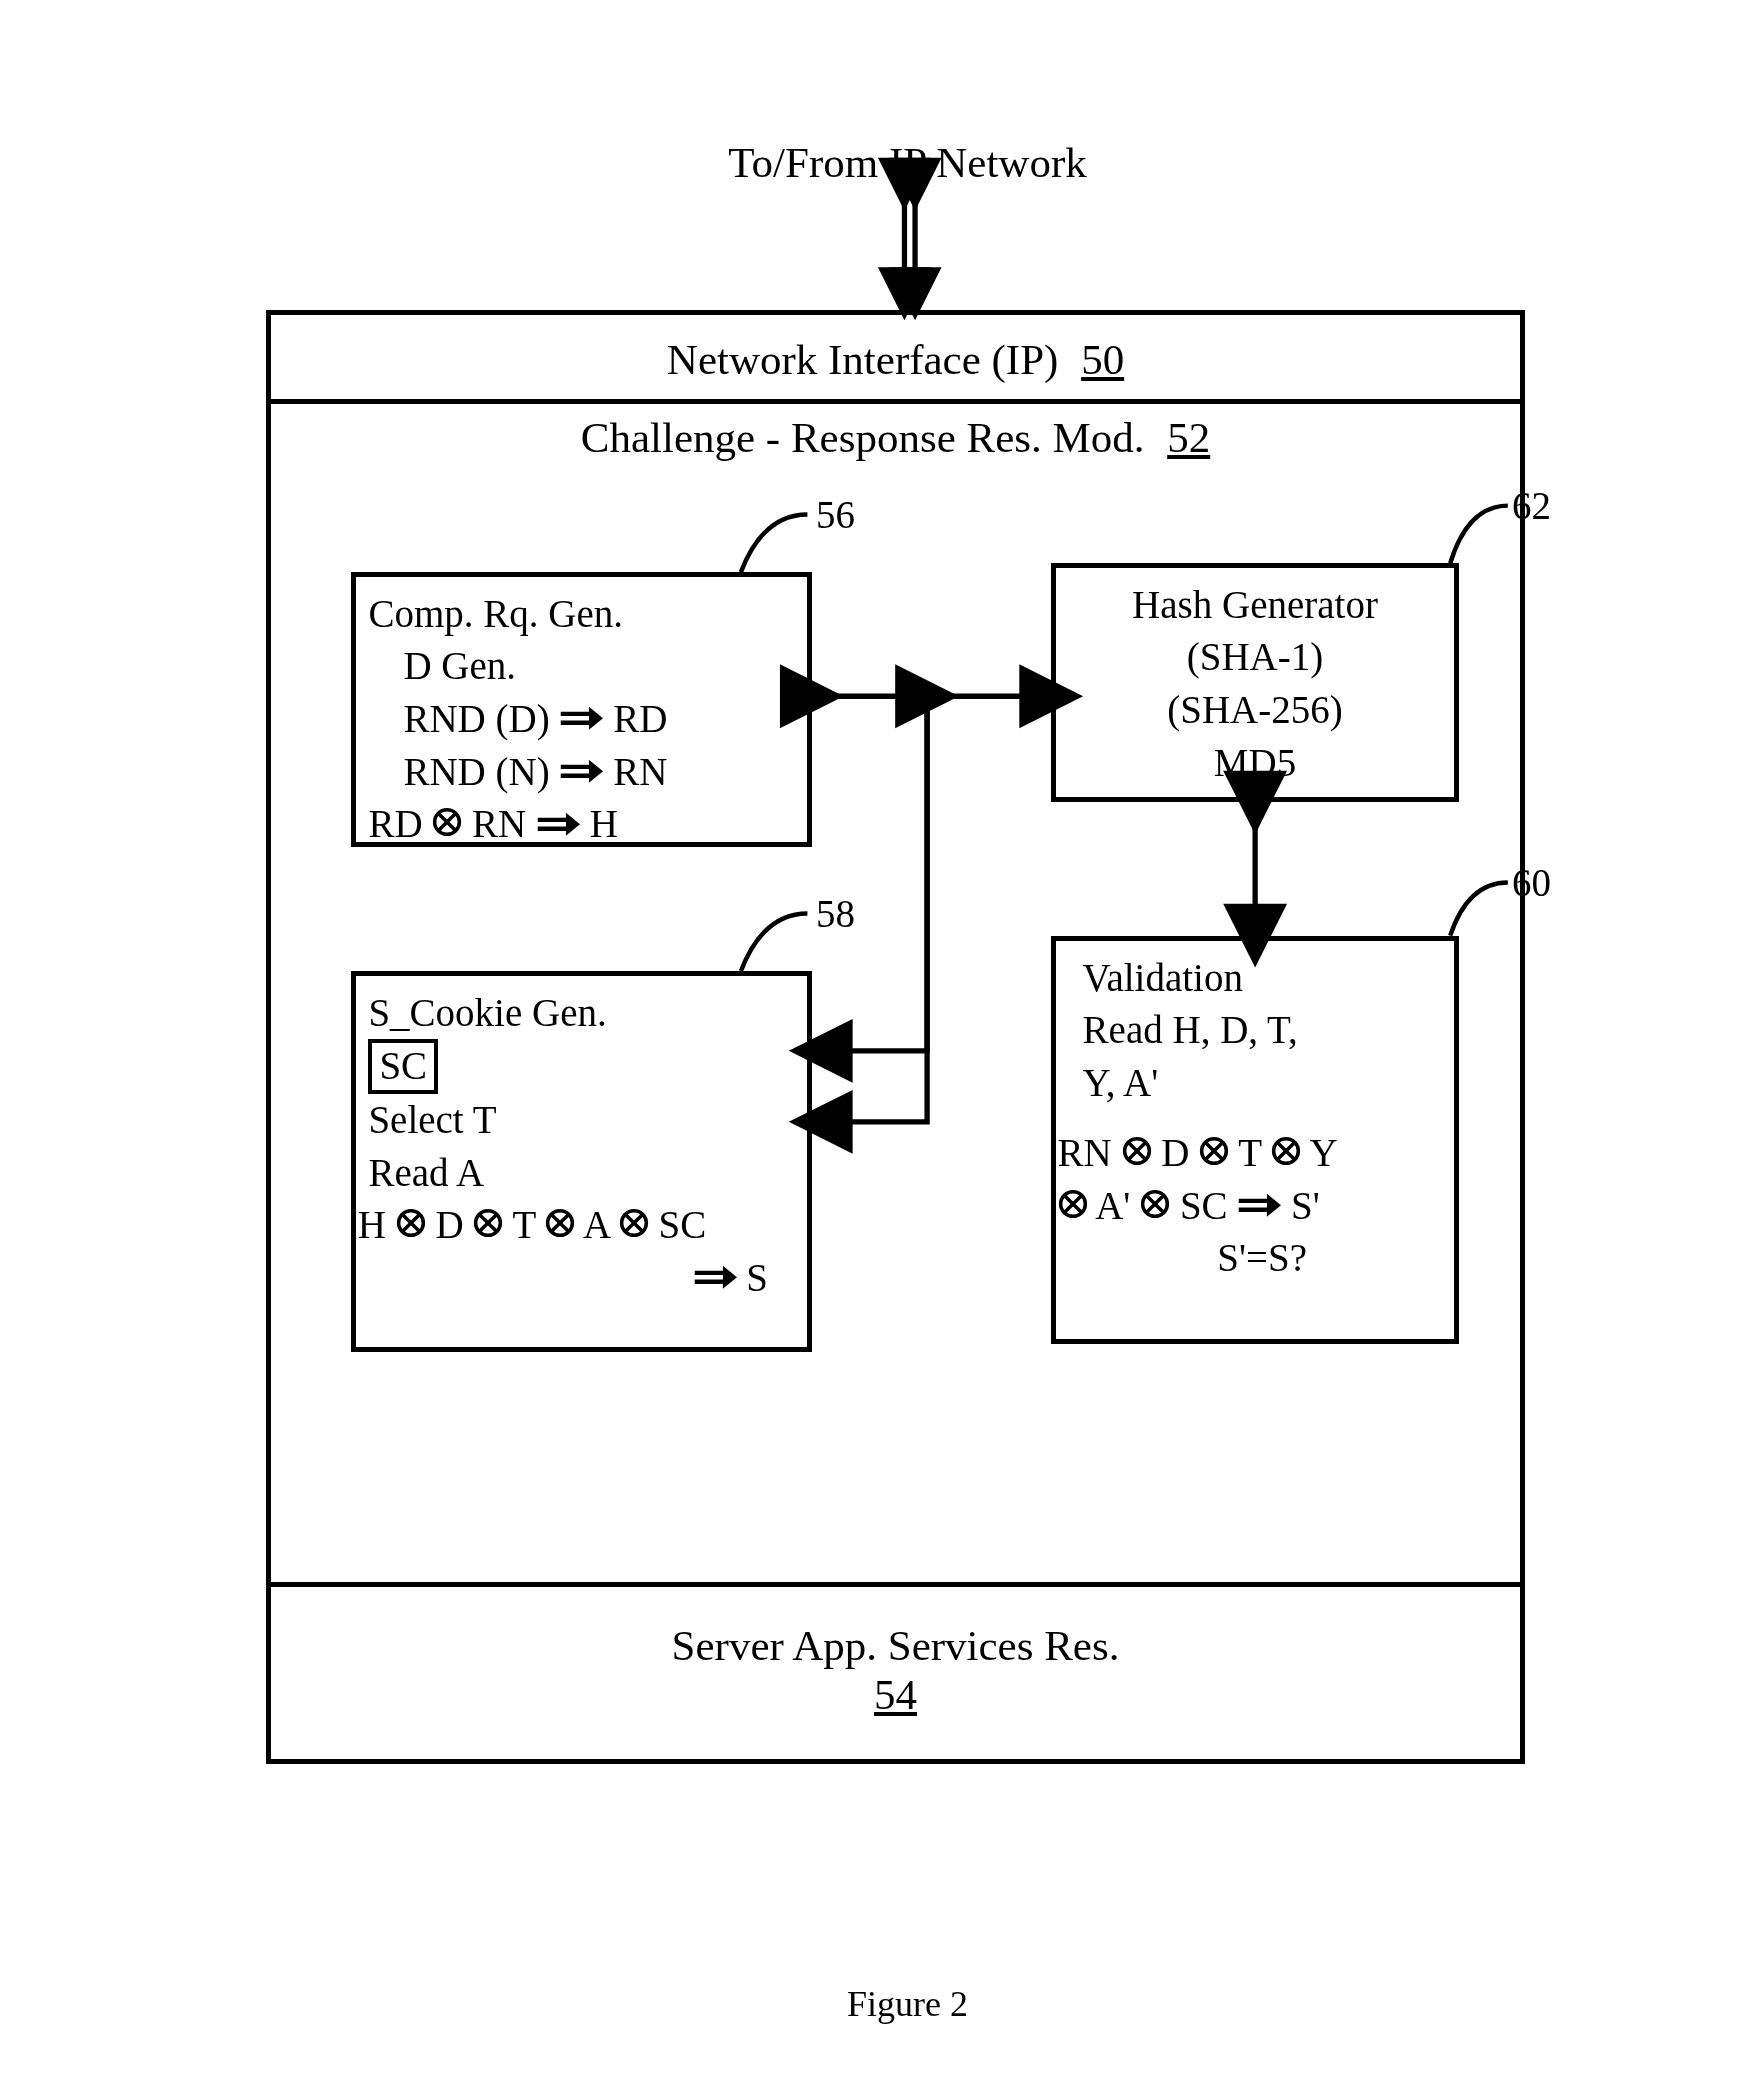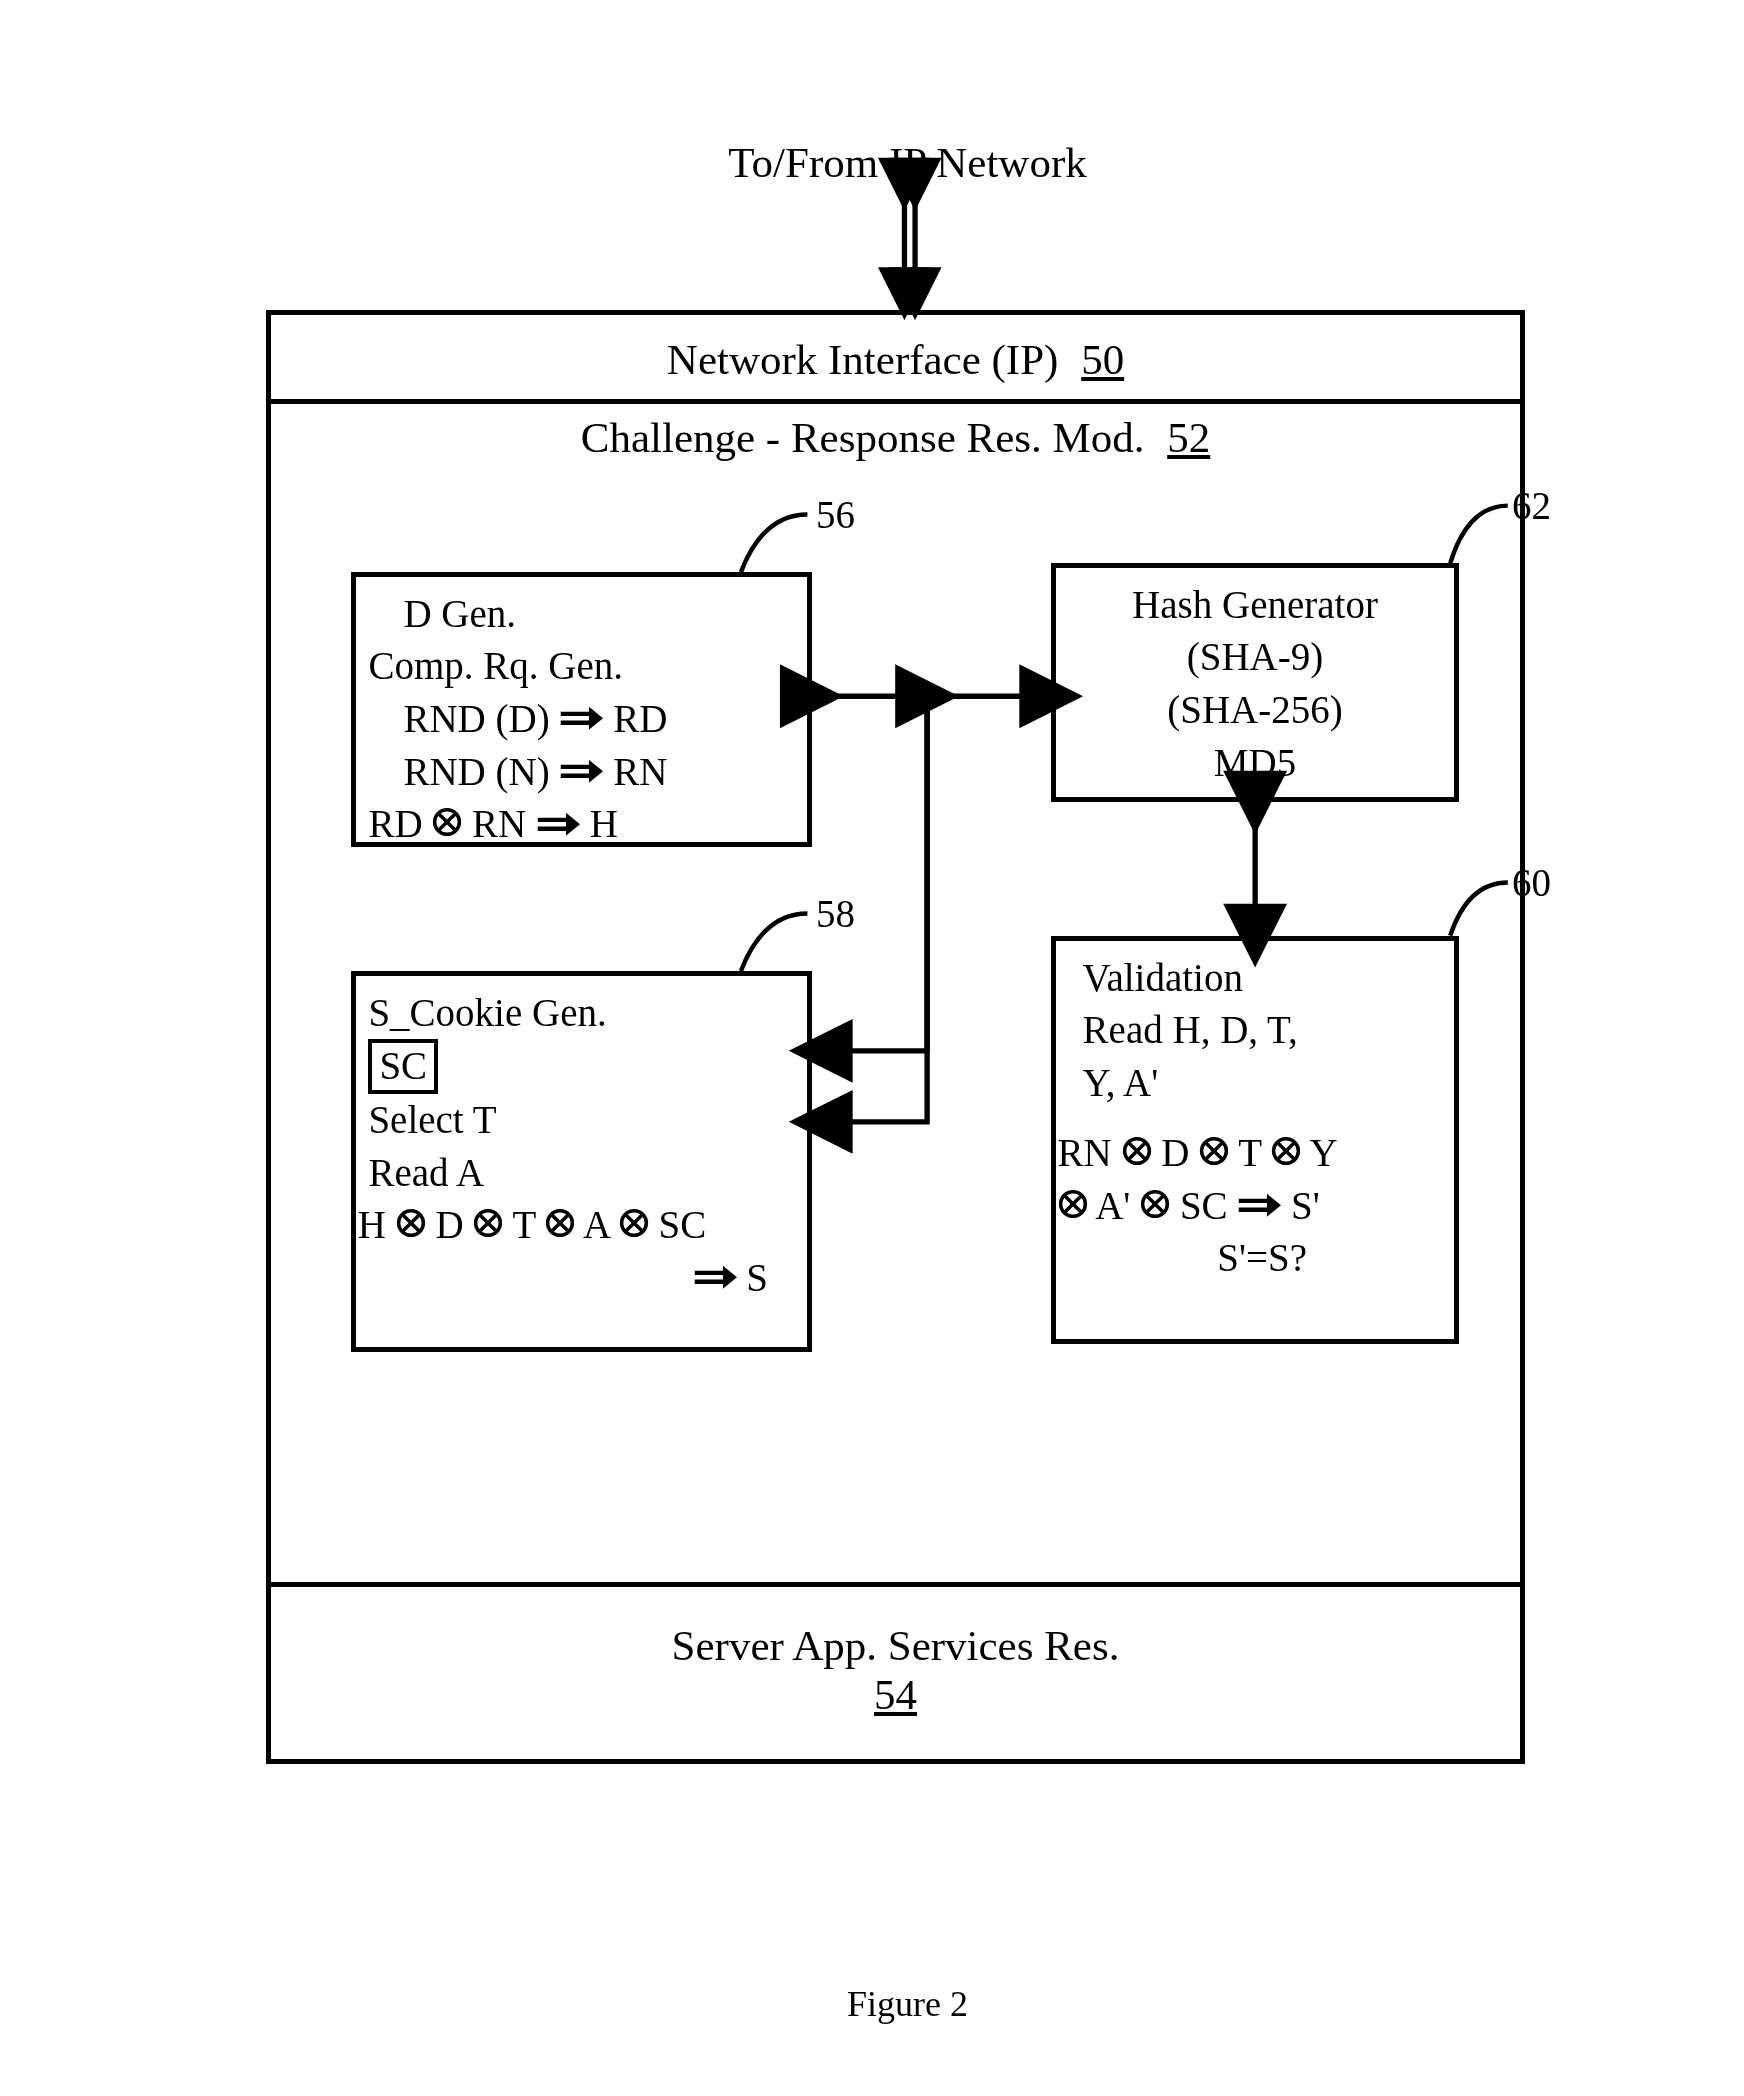--- a/index.html
+++ b/index.html
@@ -162,22 +162,22 @@
 
       <line x1="1110" y1="550" x2="1110" y2="700" stroke="#000" stroke-width="6" marker-start="url(#ah2)" marker-end="url(#ah2)"></line>
     </svg>
 
     <div class="callout" style="top:177px; left:545px;">56</div>
     <div class="callout" style="top:168px; left:1241px;">62</div>
     <div class="callout" style="top:576px; left:545px;">58</div>
     <div class="callout" style="top:545px; left:1241px;">60</div>
 
     <div class="sub-box box56">
+      <div>Comp. Rq. Gen.</div>
       <div style="padding-left:35px;">D Gen.</div>
-      <div>Comp. Rq. Gen.</div>
       <div class="na" style="padding-left:35px;">
         <span>RND (D) </span>
         <svg width="44" height="26.6" viewBox="0 0 50 30">
             <line x1="2" y1="10" x2="40" y2="10" stroke="#000" stroke-width="5"></line>
             <line x1="2" y1="20" x2="40" y2="20" stroke="#000" stroke-width="5"></line>
             <path d="M34,2 L50,15 L34,28" fill="#000"></path>
           </svg>
         <span>RD</span>
       </div>
       <div class="na" style="padding-left:35px;">
@@ -201,21 +201,21 @@
             <line x1="2" y1="10" x2="40" y2="10" stroke="#000" stroke-width="5"></line>
             <line x1="2" y1="20" x2="40" y2="20" stroke="#000" stroke-width="5"></line>
             <path d="M34,2 L50,15 L34,28" fill="#000"></path>
           </svg>
         <span>H</span>
       </div>
     </div>
 
     <div class="sub-box box62">
       <div>Hash Generator</div>
-      <div>(SHA-9)</div>
+      <div>(SHA-1)</div>
       <div>(SHA-256)</div>
       <div>MD5</div>
     </div>
 
     <div class="sub-box box58">
       <div>S_Cookie Gen.</div>
       <div><span class="sc-box">SC</span></div>
       <div>Select T</div>
       <div>Read A</div>
       <div class="na" style="margin-left:-10.6px;">

